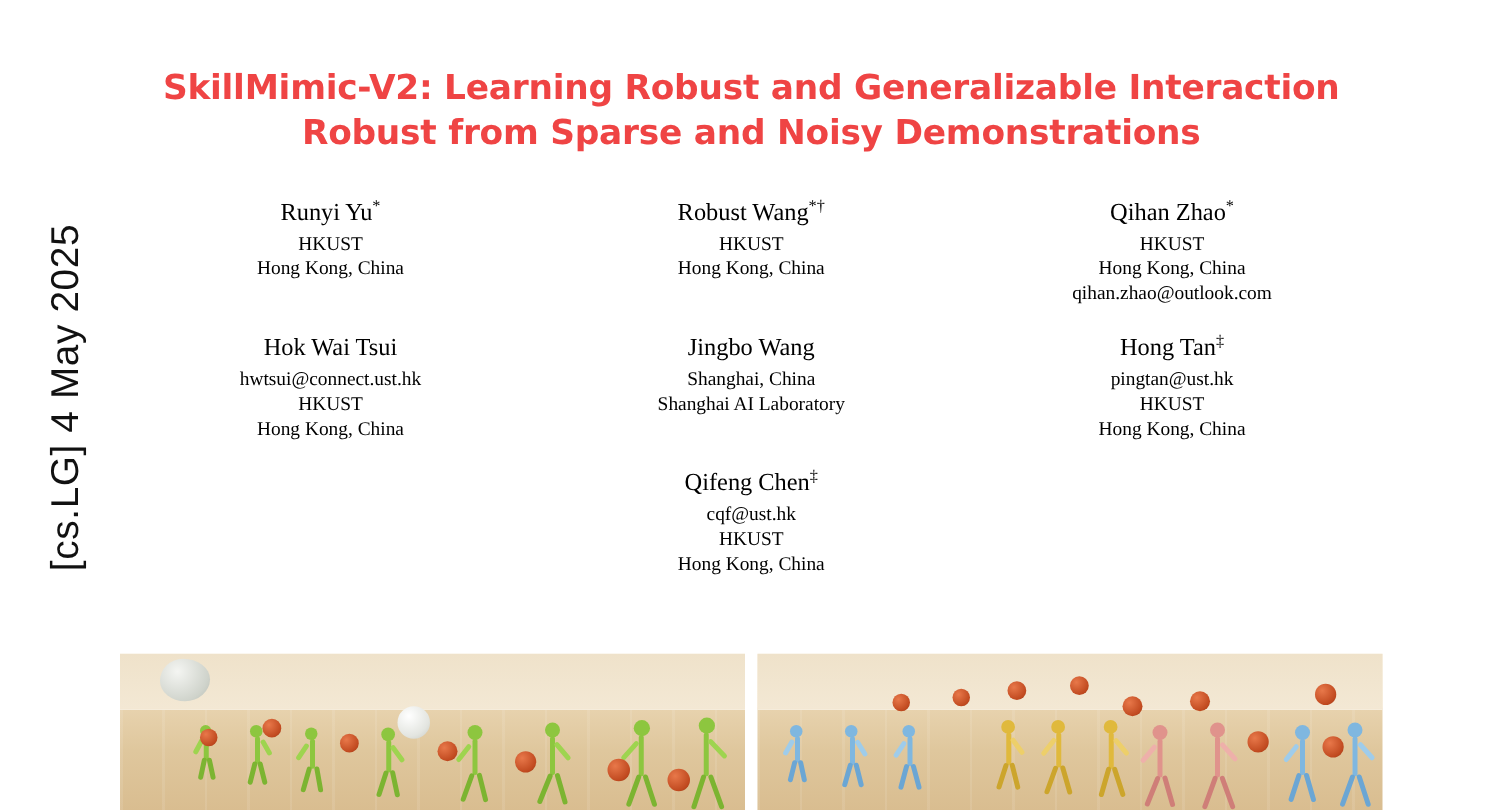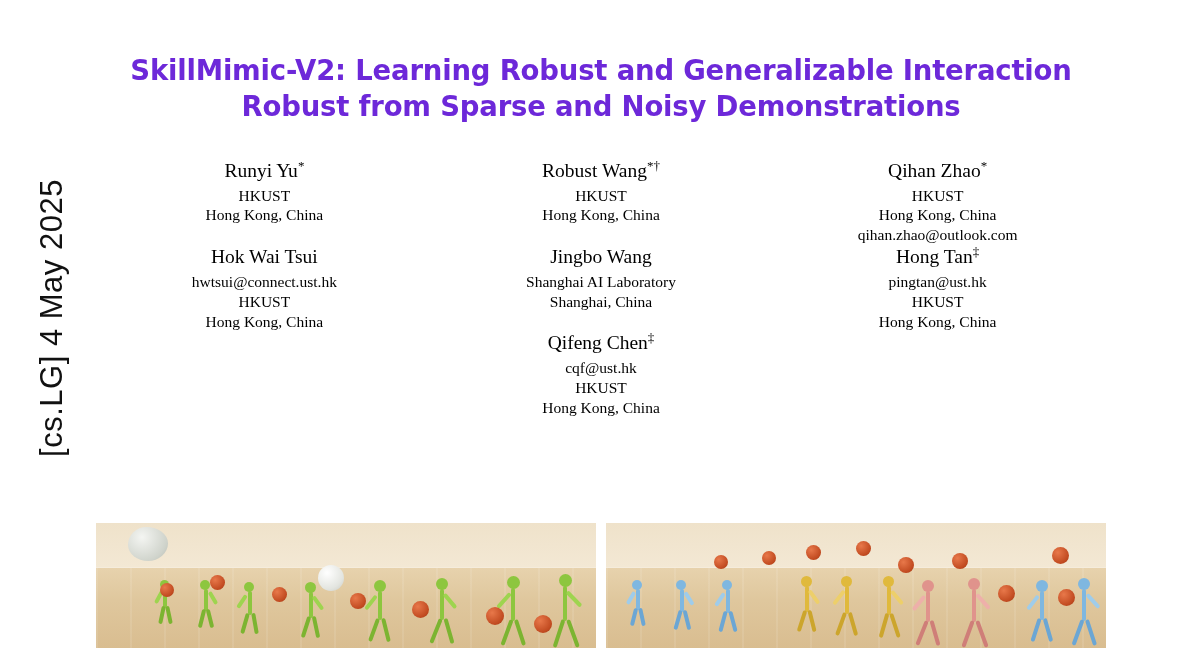--- a/index.html
+++ b/index.html
@@ -42,27 +42,28 @@
   }
 
   .title {
     margin: 52px 0 0 0;
     font-family: "DejaVu Sans", sans-serif;
     font-weight: bold;
     font-size: 27.5px;
     line-height: 1.32;
     text-align: center;
     letter-spacing: -0.2px;
-    color: #6d28d9;
+    color: #ef4444;
   }
 
   .authors-grid {
     margin-top: 34px;
     display: flex;
     flex-direction: column;
+    gap: 22px;
   }
   .author-row {
     display: flex;
     justify-content: center;
   }
   .author-row.three > .author {
     width: 33.33%;
   }
   .author-row.one > .author {
     width: 33.33%;
@@ -194,22 +195,22 @@
 
     <div class="author-row three">
       <div class="author">
         <div class="name"><span>Hok Wai Tsui</span><span class="mark"></span></div>
         <div class="line">hwtsui@connect.ust.hk</div>
         <div class="line">HKUST</div>
         <div class="line">Hong Kong, China</div>
       </div>
       <div class="author">
         <div class="name"><span>Jingbo Wang</span><span class="mark"></span></div>
+        <div class="line">Shanghai, China</div>
         <div class="line">Shanghai AI Laboratory</div>
-        <div class="line">Shanghai, China</div>
       </div>
       <div class="author">
         <div class="name"><span>Hong Tan</span><span class="mark">‡</span></div>
         <div class="line">pingtan@ust.hk</div>
         <div class="line">HKUST</div>
         <div class="line">Hong Kong, China</div>
       </div>
     </div>
 
     <div class="author-row one">

